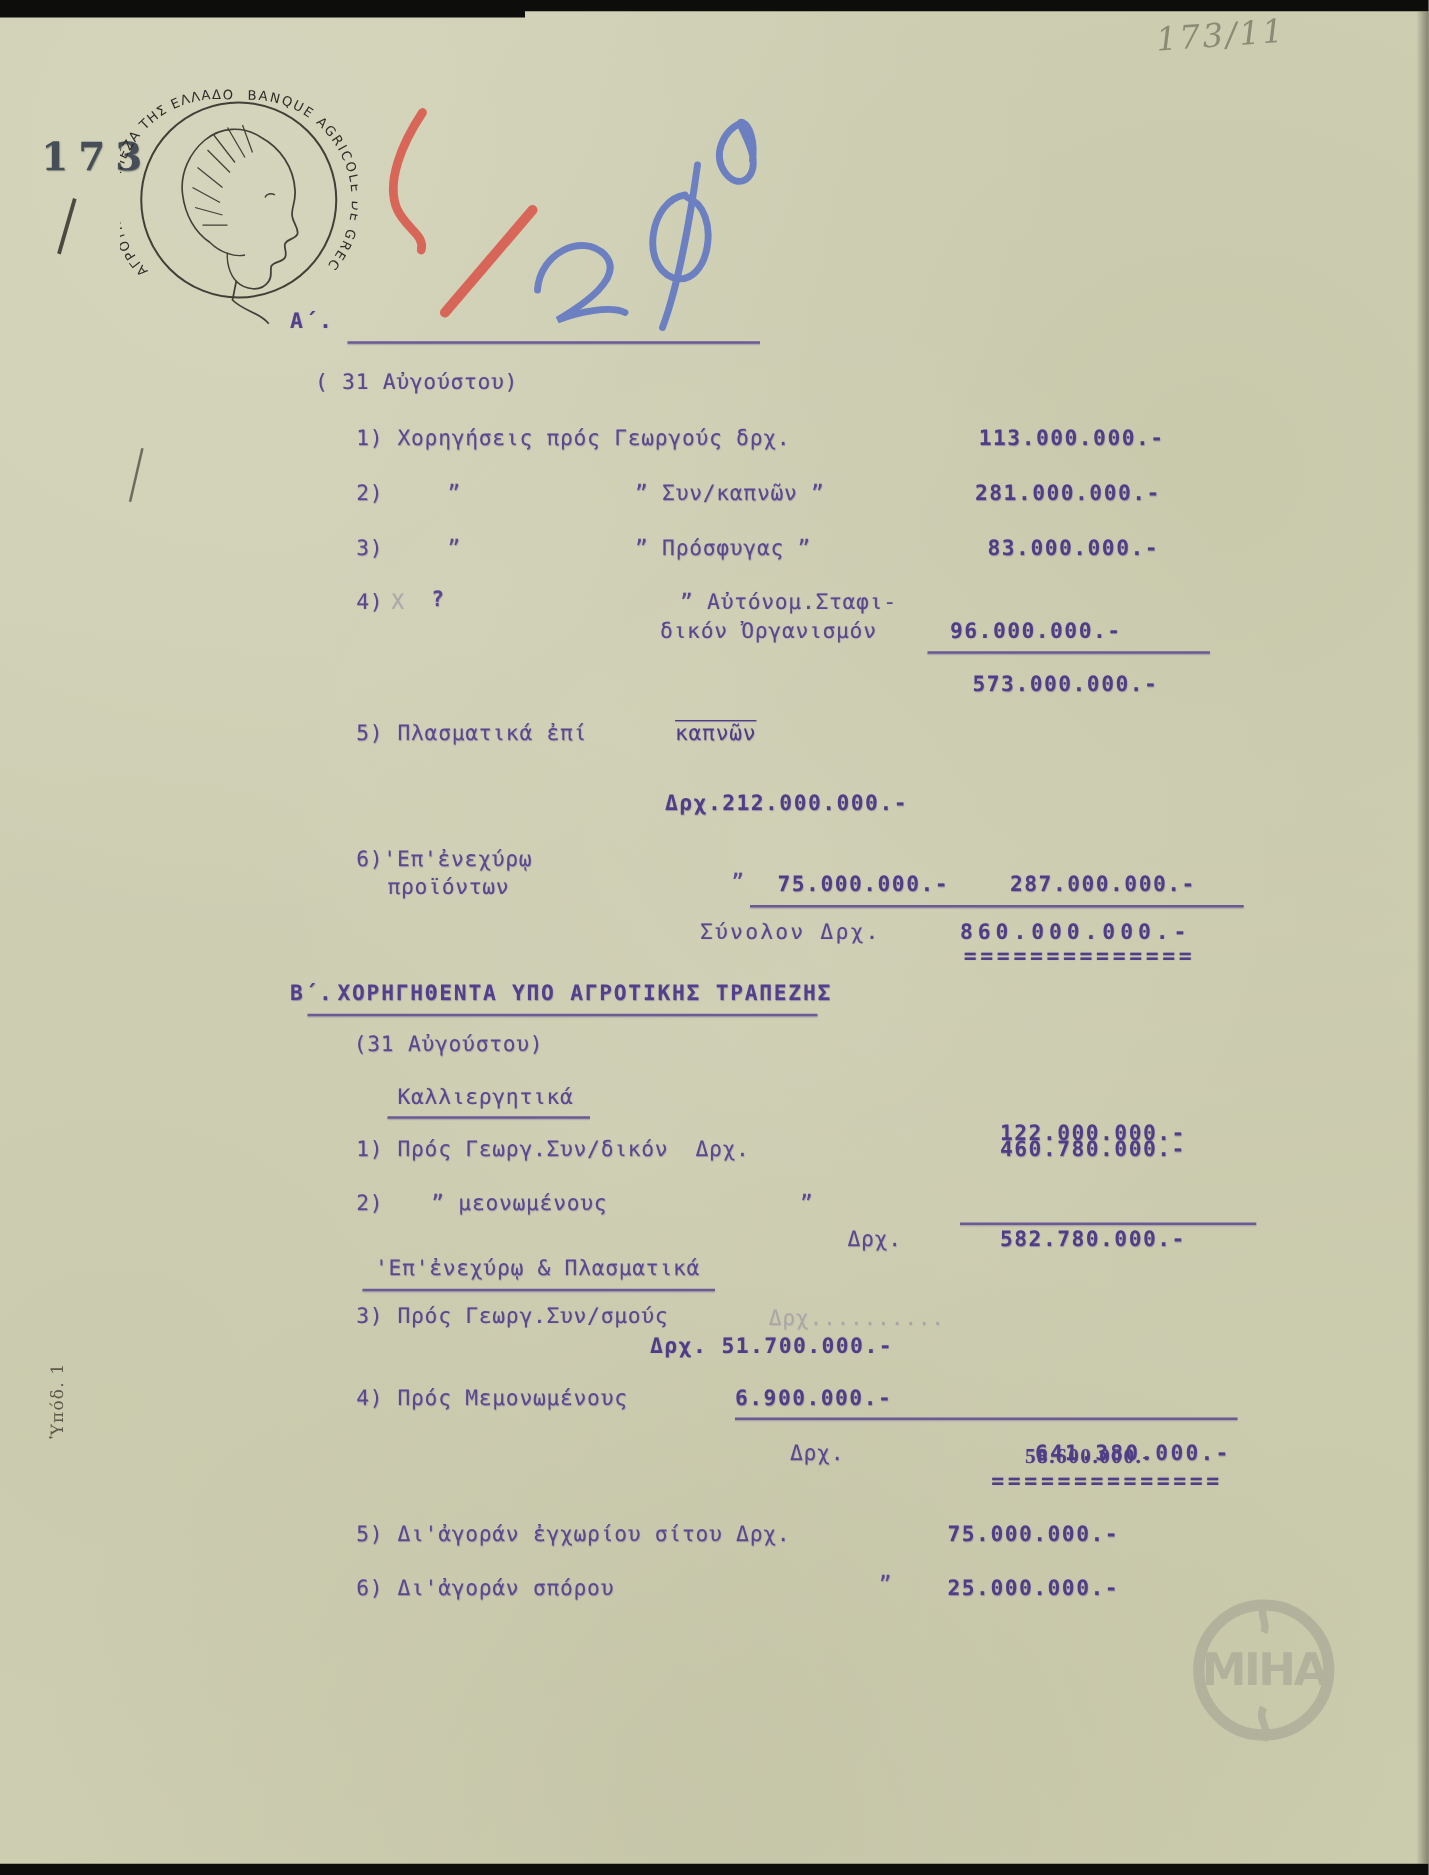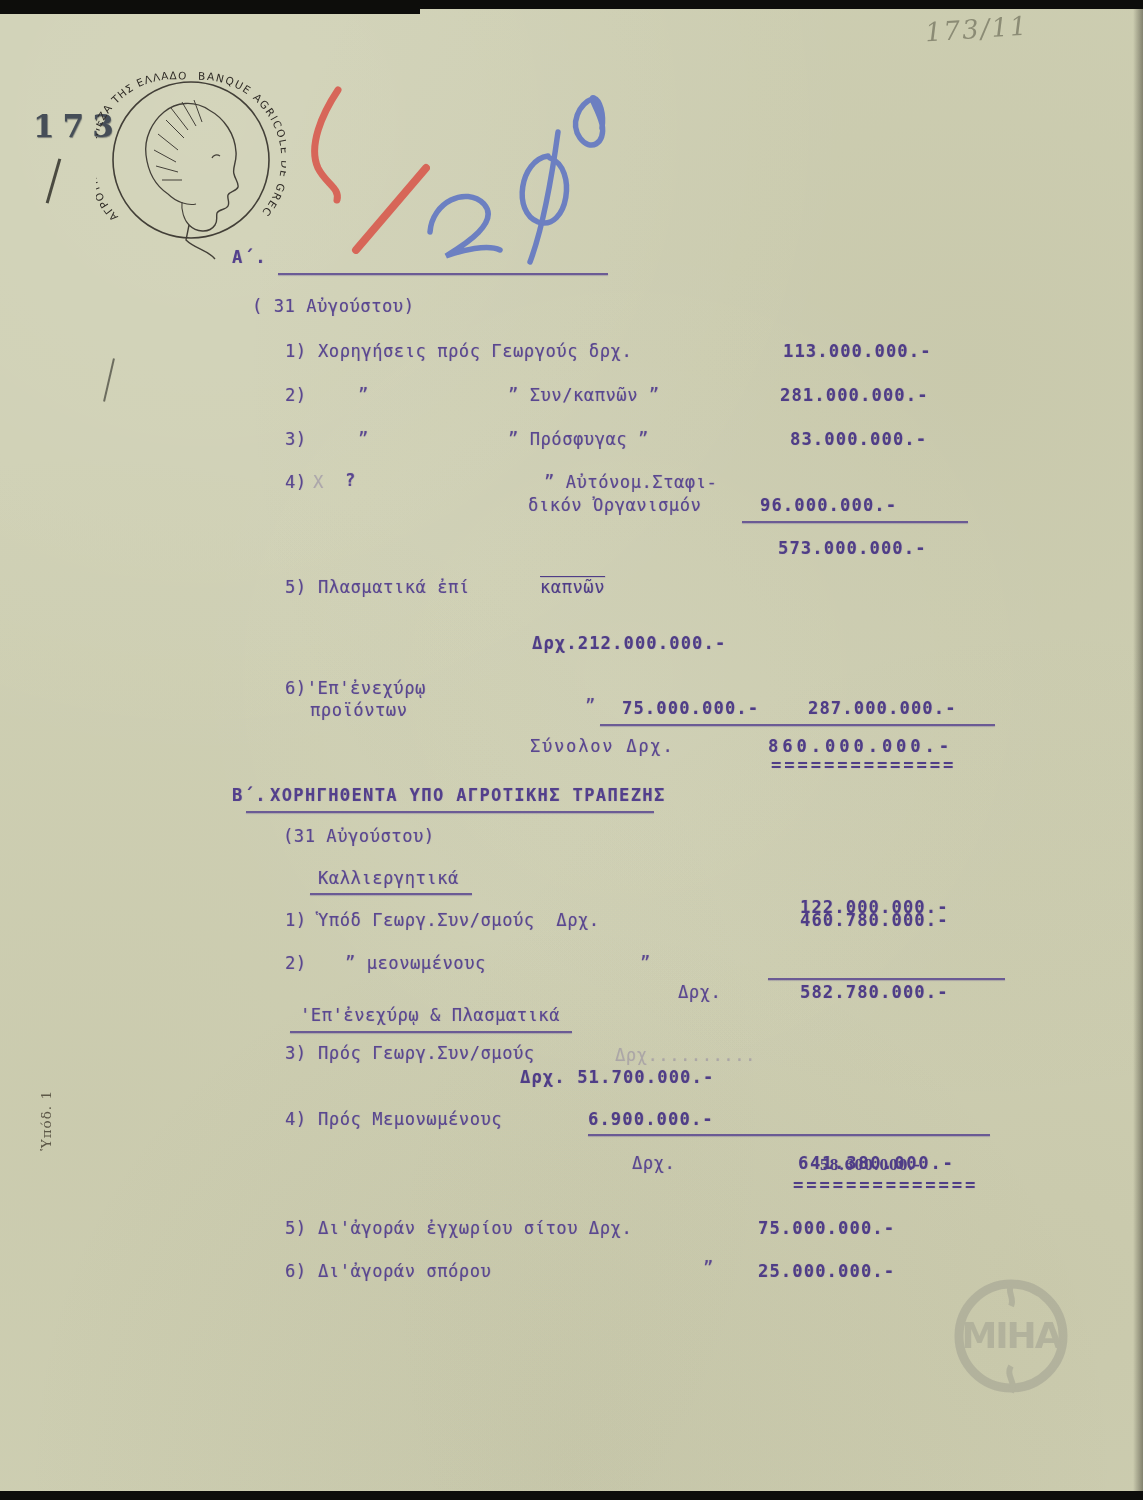--- a/index.html
+++ b/index.html
@@ -18,21 +18,21 @@
       #cfd0b4;
     font-family:"DejaVu Sans Mono", monospace;
     color:#5a4790;
   }
   .abs{position:absolute;white-space:pre;}
   .t{font-size:17px;line-height:1.15;letter-spacing:.6px;
      text-shadow:.4px .4px .8px rgba(90,71,144,.45);}
   .hdr{font-weight:bold;letter-spacing:1.4px;color:#53408c;}
   .amt{letter-spacing:1.2px;font-weight:bold;color:#4f3d87;}
   .wide{letter-spacing:4px;}
-  .midwide{letter-spacing:1.8px;}
+  .midwide{letter-spacing:1.8px;margin-left:30px;}
   .rule{position:absolute;height:2px;background:#5a4790;opacity:.85;
         box-shadow:0 1px 1px rgba(90,71,144,.35);}
   .eq{letter-spacing:3px;font-weight:bold;color:#4f3d87;}
   .faint{opacity:.30;}
   .faded{opacity:.28;filter:blur(.4px);}
   .emph{font-weight:normal;text-decoration:overline;color:#4f3d87;}
   .stamp173{font-family:"DejaVu Serif",serif;font-weight:bold;font-size:31px;
         letter-spacing:8px;color:#464e58;text-shadow:.5px .5px 1px rgba(40,45,55,.5);}
   .pencil{font-family:"DejaVu Serif",serif;font-style:italic;font-size:26px;
         color:#85856f;transform:rotate(-4deg);letter-spacing:2px;opacity:.9;}
@@ -143,21 +143,21 @@
   <div class="abs t hdr" style="left:232px;top:786px;">Β΄.</div>
   <div class="abs t hdr" style="left:270px;top:786px;">ΧΟΡΗΓΗΘΕΝΤΑ ΥΠΟ ΑΓΡΟΤΙΚΗΣ ΤΡΑΠΕΖΗΣ</div>
   <div class="rule" style="left:246px;top:811px;width:408px;"></div>
 
   <div class="abs t" style="left:283px;top:827px;">(31 Αὐγούστου)</div>
 
   <div class="abs t" style="left:318px;top:869px;">Καλλιεργητικά</div>
   <div class="rule" style="left:310px;top:893px;width:162px;"></div>
 
   <div class="abs t" style="left:285px;top:911px;">1)</div>
-  <div class="abs t" style="left:318px;top:911px;">Ὑπόδ Γεωργ.Συν/σμούς  Δρχ.</div>
+  <div class="abs t" style="left:318px;top:911px;">Πρός Γεωργ.Συν/δικόν  Δρχ.</div>
   <div class="abs t amt" style="left:800px;top:911px;">460.780.000.-</div>
 
   <div class="abs t" style="left:285px;top:954px;">2)</div>
   <div class="abs t" style="left:345px;top:954px;">” μεονωμένους</div>
   <div class="abs t" style="left:640px;top:954px;">”</div>
   <div class="abs t amt" style="left:800px;top:898px;">122.000.000.-</div>
   <div class="rule" style="left:768px;top:978px;width:237px;"></div>
 
   <div class="abs t" style="left:678px;top:983px;">Δρχ.</div>
   <div class="abs t amt" style="left:800px;top:983px;">582.780.000.-</div>

